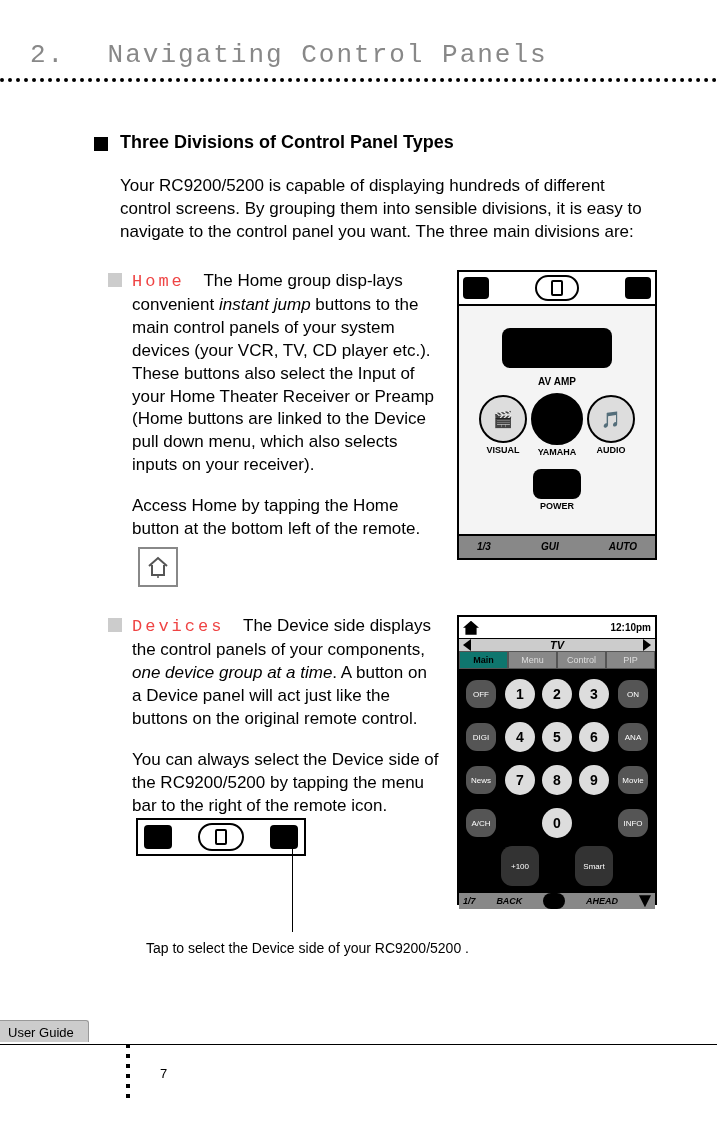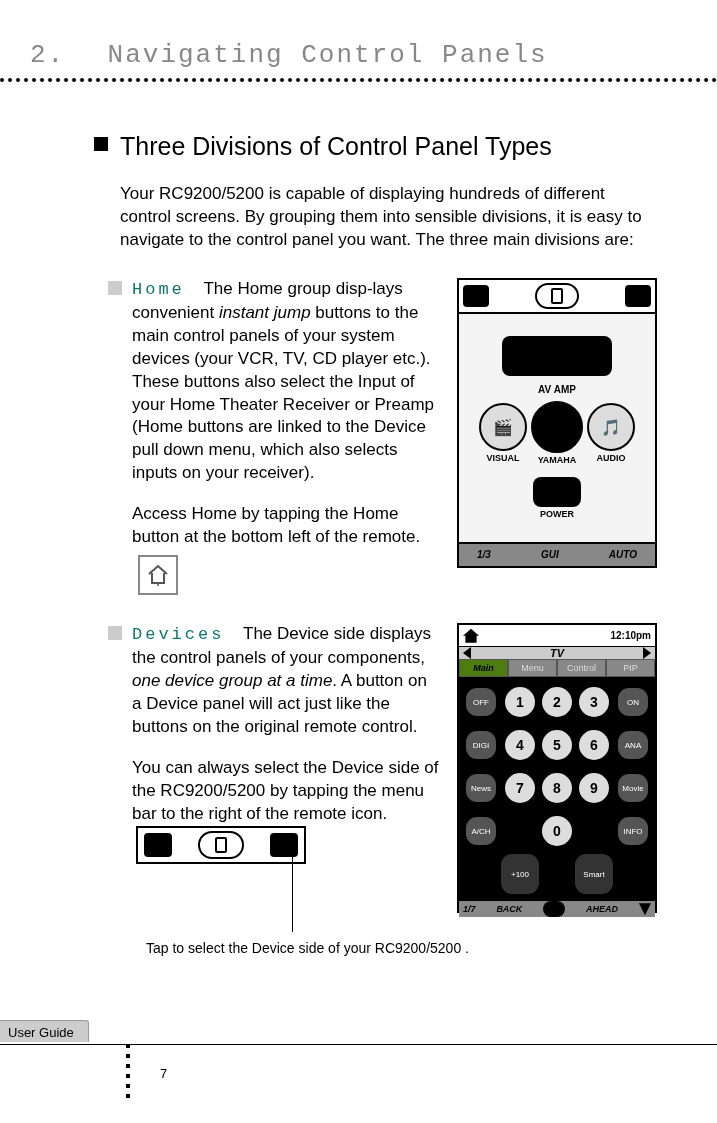--- a/index.html
+++ b/index.html
@@ -26,22 +26,22 @@
   .dotted-rule {
     border: none;
     border-top: 4px dotted #000;
     margin: 0 -30px 50px -30px;
   }
   .content {
     padding-left: 90px;
     padding-right: 30px;
   }
   .section-title {
-    font-size: 25px;
-    font-weight: normal;
+    font-size: 18px;
+    font-weight: bold;
     margin-bottom: 22px;
     position: relative;
   }
   .section-title::before {
     content: "";
     position: absolute;
     left: -26px;
     top: 5px;
     width: 14px;
     height: 14px;
@@ -69,21 +69,21 @@
     height: 14px;
     background: #ccc;
   }
   .block-text {
     flex: 1;
     font-size: 17px;
     line-height: 1.35;
   }
   .label-mono {
     font-family: "Courier New", Courier, monospace;
-    color: #0f766e;
+    color: #ef4444;
     letter-spacing: 3px;
     font-size: 17px;
     margin-top: 36px;
   }
   .italic { font-style: italic; }
   .para + .para { margin-top: 18px; }
   .screenshot {
     width: 200px;
     flex-shrink: 0;
     border: 2px solid #000;
@@ -121,21 +121,21 @@
   .ss-dev { height: 290px; display:flex; flex-direction:column; }
   .ss-dev .top { height:22px; background:#fff; border-bottom:1px solid #000; display:flex; justify-content:space-between; align-items:center; padding:4px 4px; font-size:10px; font-weight:bold;}
   .ss-dev .top .h { width:16px; height:14px; background:#000; clip-path: polygon(50% 0,100% 50%,85% 50%,85% 100%,15% 100%,15% 50%,0 50%);}
   .ss-dev .devbar { height:24px; background:#ccc; display:flex; justify-content:space-between; align-items:center; padding:0 4px; font-size:11px; font-weight:bold;}
   .ss-dev .arrow { width:0;height:0;border-top:6px solid transparent;border-bottom:6px solid transparent;}
   .ss-dev .arrow.l { border-right:8px solid #000;}
   .ss-dev .arrow.r { border-left:8px solid #000;}
   .ss-dev .tv { color:#000; font-style:italic; }
   .ss-dev .tabs { height:18px; display:flex; font-size:9px;}
   .ss-dev .tabs span { flex:1; text-align:center; border:1px solid #555; background:#888; color:#ddd; line-height:17px;}
-  .ss-dev .tabs span.active { background:#4d7c0f; color:#000; font-weight:bold;font-style:italic;}
+  .ss-dev .tabs span.active { background:#0f766e; color:#000; font-weight:bold;}
   .ss-dev .keypad { flex:1; background:#000; display:grid; grid-template-columns: 34px 1fr 1fr 1fr 34px; grid-template-rows: repeat(5, 1fr); gap:3px; padding:5px; align-items:center; justify-items:center;}
   .ss-dev .kbtn { width:30px; height:30px; border-radius:50%; background:#ddd; color:#000; display:flex; align-items:center; justify-content:center; font-weight:bold; font-size:14px;}
   .ss-dev .side { width:30px; height:28px; background:#555; border-radius:11px; color:#fff; font-size:8px; display:flex; align-items:center; justify-content:center;}
   .ss-dev .wbtn { width:38px; height:40px; border-radius:11px; background:#333; color:#fff; font-size:8px; display:flex;align-items:center;justify-content:center;}
   .ss-dev .bottom { height:22px; background:#888; border-top:2px solid #000; display:flex; justify-content:space-between; align-items:center; padding:0 4px; font-size:9px; font-weight:bold; font-style:italic;}
   .ss-dev .bottom .c { width:22px;height:16px;background:#000;border-radius:9px;}
   .ss-dev .dn{width:12px;height:12px;background:#000; clip-path:polygon(0 0,100% 0,50% 100%);}
   
   .inline-menubar {
     display:inline-flex;

